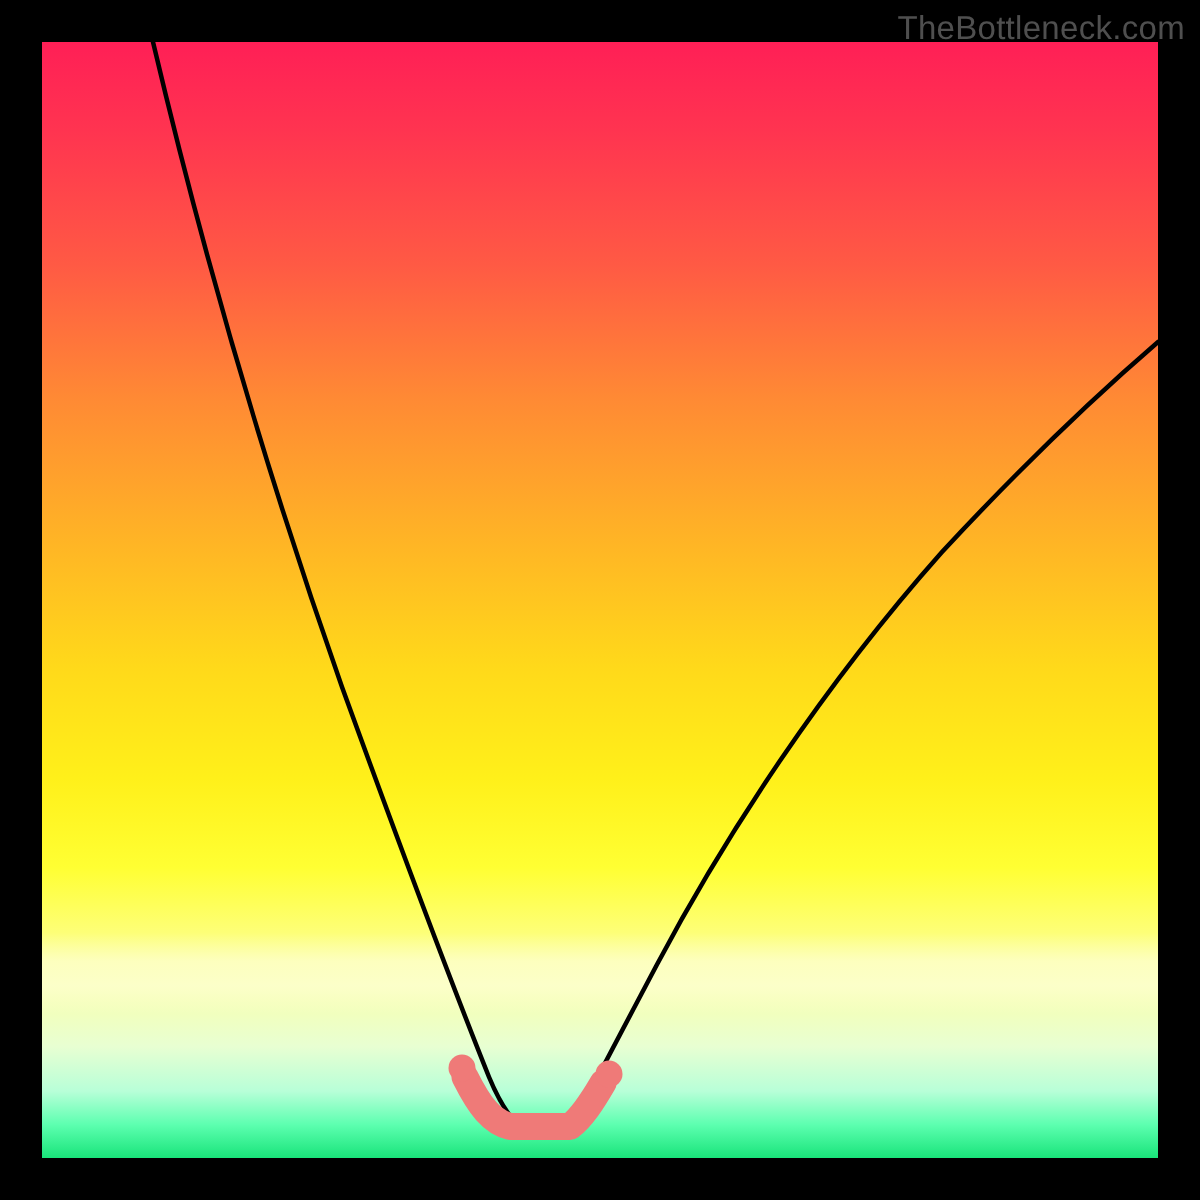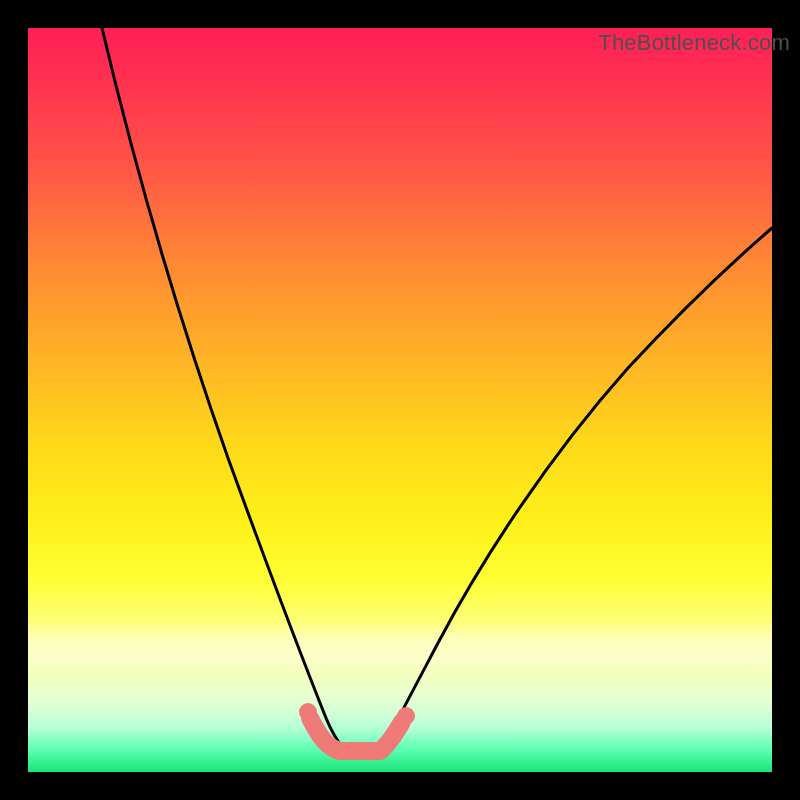--- a/index.html
+++ b/index.html
@@ -62,21 +62,20 @@
   }
   .watermark {
     position: absolute;
     top: 6px;
     right: 10px;
     color: #4f4f4f;
     font-size: 22px;
     font-weight: 400;
     letter-spacing: 0.2px;
     user-select: none;
-    margin-top: 24px;
   }
   svg.curves {
     position: absolute;
     left: 0;
     top: 0;
     width: 744px;
     height: 744px;
     overflow: visible;
   }
 </style>

